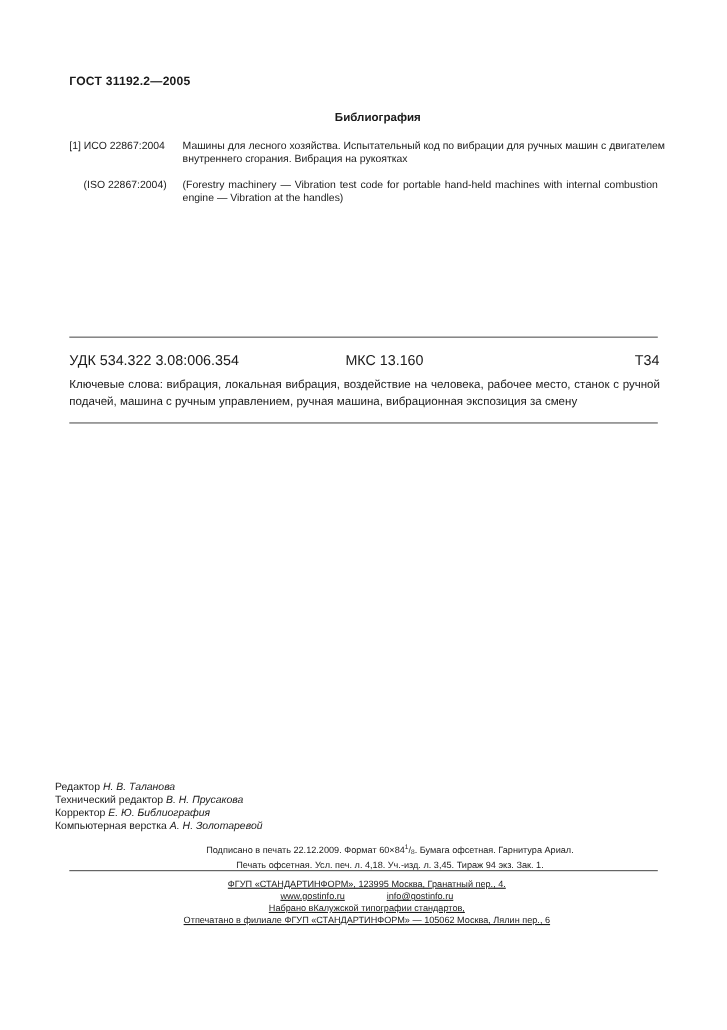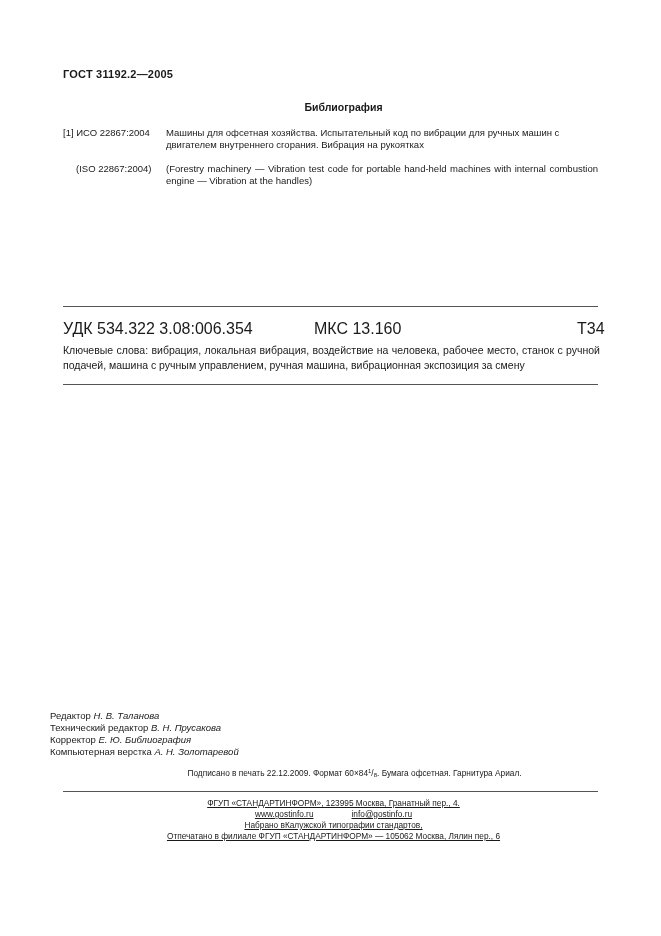--- a/index.html
+++ b/index.html
@@ -34,21 +34,21 @@
     .ref2-text { left: 166px; top: 163px; width: 432px; text-align: justify; text-align-last: left; }
 
     .rule {
       position: absolute; left: 63px; width: 535px; height: 1px;
       background: #555555;
     }
     .rule-1 { top: 306px; }
     .rule-2 { top: 384px; }
     .rule-3 { top: 791px; }
 
-    .class-row { top: 320px; font-size: 16px; }
+    .class-row { top: 320px; font-size: 13px; }
     .udk { left: 63px; }
     .mks { left: 314px; }
     .t34 { left: 577px; }
 
     .keywords {
       left: 63px; top: 343px; width: 537px;
       white-space: normal; font-size: 10.5px; line-height: 15px;
       text-align: justify; text-align-last: left;
     }
 
@@ -77,21 +77,21 @@
 </head>
 <body>
 
 <div class="page">
 
   <div class="abs doc-id">ГОСТ 31192.2—2005</div>
 
   <div class="abs bib-title">Библиография</div>
 
   <div class="abs ref-code ref1-code">[1] ИСО 22867:2004</div>
-  <div class="abs ref-text ref1-text">Машины для офсетная хозяйства.  Испытательный код по вибрации для ручных машин с двигателем внутреннего сгорания.  Вибрация на рукоятках</div>
+  <div class="abs ref-text ref1-text">Машины для лесного хозяйства.  Испытательный код по вибрации для ручных машин с двигателем внутреннего сгорания.  Вибрация на рукоятках</div>
 
   <div class="abs ref-code ref2-code">(ISO 22867:2004)</div>
   <div class="abs ref-text ref2-text">(Forestry machinery — Vibration test code for portable hand-held machines with internal combustion engine — Vibration at the handles)</div>
 
   <div class="rule rule-1"></div>
 
   <div class="abs class-row udk">УДК 534.322 3.08:006.354</div>
   <div class="abs class-row mks">МКС 13.160</div>
   <div class="abs class-row t34">Т34</div>
 
@@ -101,20 +101,21 @@
 
   <div class="abs credits">
     <div><span>Редактор</span> <span class="name">Н. В. Таланова</span></div>
     <div><span>Технический редактор</span> <span class="name">В. Н. Прусакова</span></div>
     <div><span>Корректор</span> <span class="name">Е. Ю. Библиография</span></div>
     <div><span>Компьютерная верстка</span> <span class="name">А. Н. Золотаревой</span></div>
   </div>
 
   <div class="abs print-info">
     <div><span>Подписано в печать 22.12.2009. Формат 60×84</span><sup>1</sup>/<sub>8</sub><span>.  Бумага  офсетная. Гарнитура Ариал.</span></div>
+    <div>Печать офсетная. Усл. печ. л. 4,18. Уч.-изд. л. 3,45. Тираж 94 экз. Зак. 1.</div>
   </div>
 
   <div class="rule rule-3"></div>
 
   <div class="abs publisher">
     <div>ФГУП «СТАНДАРТИНФОРМ», 123995 Москва, Гранатный пер., 4.</div>
     <div><span>www.gostinfo.ru</span><span class="gap"></span><span>info@gostinfo.ru</span></div>
     <div>Набрано вКалужской типографии стандартов,</div>
     <div>Отпечатано в филиале ФГУП «СТАНДАРТИНФОРМ» — 105062 Москва, Лялин пер., 6</div>
   </div>

